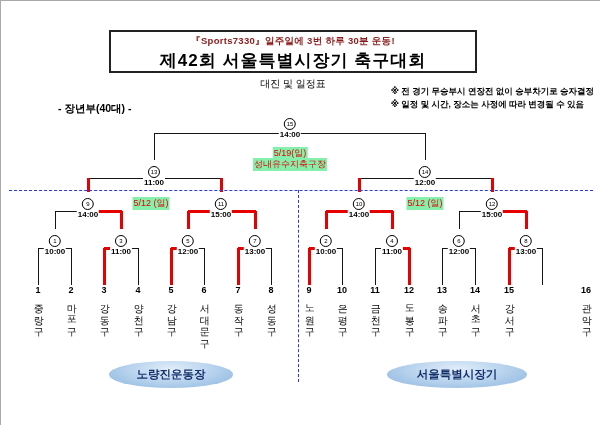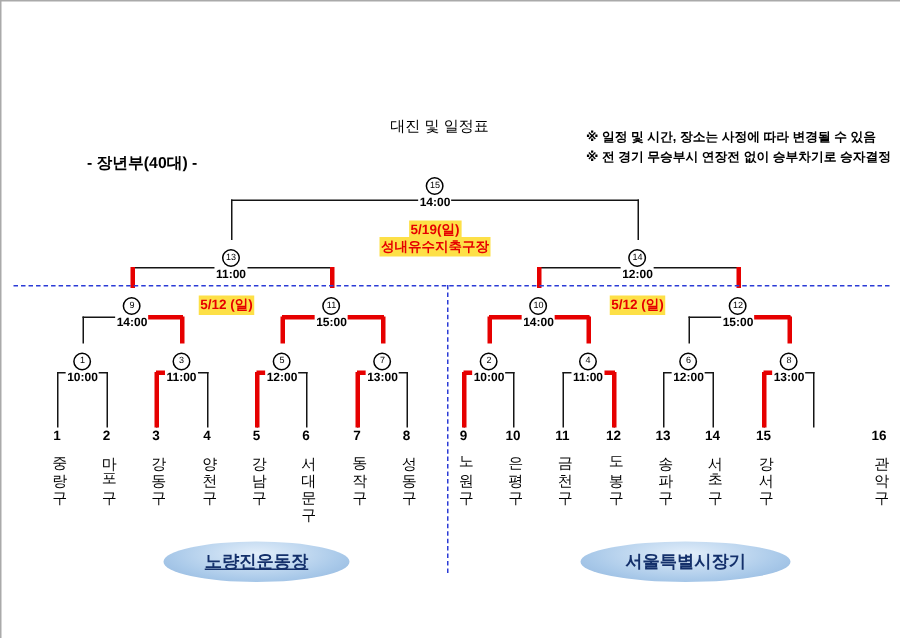--- a/index.html
+++ b/index.html
@@ -23,40 +23,44 @@
           border-top:1.5px dashed #2b3bd6;z-index:2;}
   .dash-v{position:absolute;left:297px;top:189px;width:0;height:192px;
           border-left:1.5px dashed #2b3bd6;z-index:2;}
   
   .mlabel{position:absolute;transform:translateX(-50%);text-align:center;z-index:3;
           background:#fff;padding:0 1px;}
   .mtime{font-size:8px;font-weight:bold;line-height:1.2;color:#000;}
   .circ{display:inline-flex;align-items:center;justify-content:center;width:10px;height:10px;
         border:1px solid #000;border-radius:50%;font-size:6px;line-height:1;background:#fff;color:#000;}
   .redtext{position:absolute;transform:translateX(-50%);white-space:nowrap;z-index:3;
-           color:#e60000;font-weight:bold;font-size:9px;background:#fde047;padding:0 1px;}
+           color:#e60000;font-weight:normal;font-size:9px;background:#86efac;padding:0 1px;}
   
   .team{position:absolute;top:284px;width:22px;text-align:center;z-index:3;}
   .tnum{font-size:9px;font-weight:bold;color:#000;}
   .tname{margin:2px auto 0;writing-mode:vertical-rl;text-orientation:upright;
          font-size:10px;letter-spacing:1.5px;line-height:1.05;color:#000;}
   
   .ellipse{position:absolute;border-radius:50%;display:flex;align-items:center;justify-content:center;
            font-size:11.5px;font-weight:bold;color:#14306b;z-index:3;
            background:radial-gradient(ellipse at 50% 30%, #e2eefa 0%, #a9c9e9 65%, #8fb4dd 100%);}
 </style>
 </head>
 <body>
 
 <div id="page">
 
+  <div class="titlebox">
+    <div class="slogan">『Sports7330』일주일에 3번 하루 30분 운동!</div>
+    <div class="title">제42회 서울특별시장기 축구대회</div>
+  </div>
   <div class="subtitle">대진 및 일정표</div>
   <div class="notes">
+    <div>※ 전 경기 무승부시 연장전 없이 승부차기로 승자결정</div>
     <div>※ 일정 및 시간, 장소는 사정에 따라 변경될 수 있음</div>
-    <div>※ 전 경기 무승부시 연장전 없이 승부차기로 승자결정</div>
   </div>
   <div class="division">- 장년부(40대) -</div>
 
   <div id="lines">
       <div class="ln" style="left: 37px; top: 247px; width: 1px; height: 37px;"></div>
       <div class="ln" style="left: 70px; top: 247px; width: 1px; height: 37px;"></div>
       <div class="ln" style="left: 103px; top: 247px; width: 1px; height: 37px;"></div>
       <div class="ln" style="left: 137px; top: 247px; width: 1px; height: 37px;"></div>
       <div class="ln" style="left: 170px; top: 247px; width: 1px; height: 37px;"></div>
       <div class="ln" style="left: 203px; top: 247px; width: 1px; height: 37px;"></div>
@@ -257,20 +261,20 @@
     </div>
   <div class="team" style="left:497px;">
       <div class="tnum">15</div>
       <div class="tname">강서구</div>
     </div>
   <div class="team" style="left:530px;margin-left:44px;">
       <div class="tnum">16</div>
       <div class="tname">관악구</div>
     </div>
 
-  <div class="ellipse" style="left:108px;top:360px;width:124px;height:27px;text-decoration:underline;">
+  <div class="ellipse" style="left:108px;top:360px;width:124px;height:27px;">
     <span>노량진운동장</span>
   </div>
   <div class="ellipse" style="left:386px;top:360px;width:140px;height:27px;">
     <span>서울특별시장기</span>
   </div>
 
 </div>
 
 </body></html>

